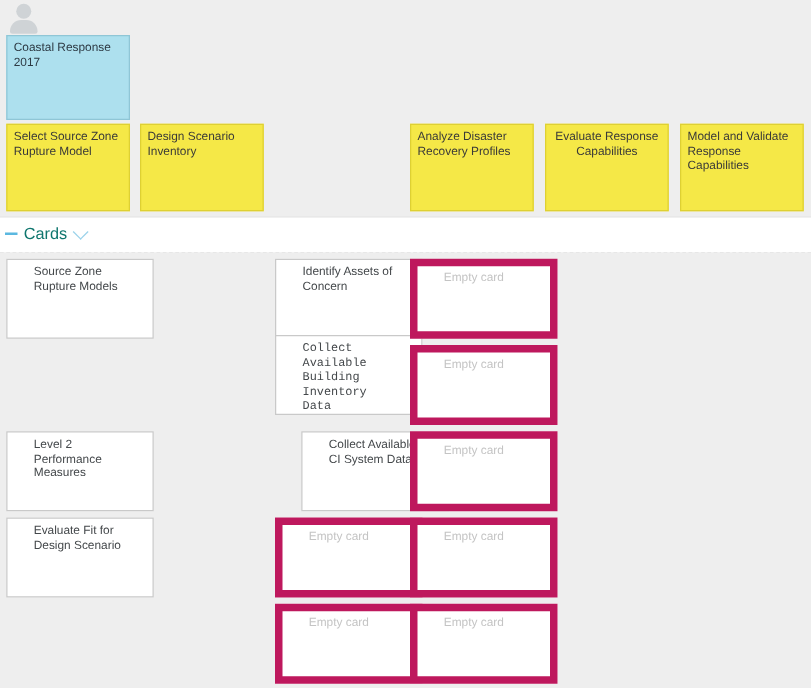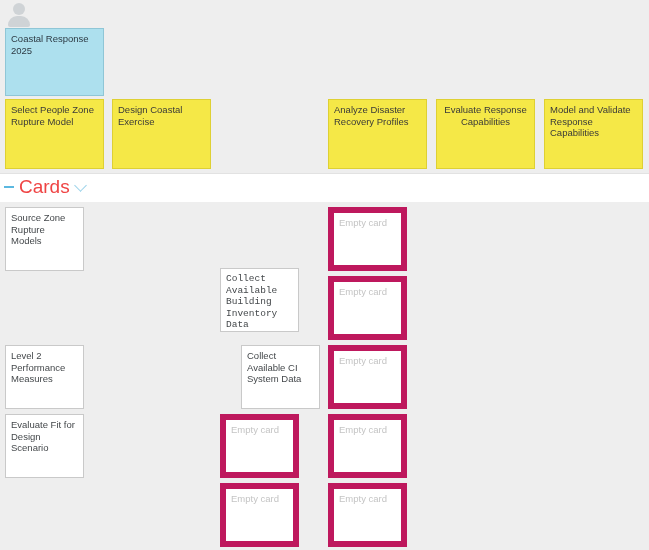--- a/index.html
+++ b/index.html
@@ -121,22 +121,22 @@
     user-select: none;
   }
   .collapse-dash {
     display: inline-block;
     width: 10px;
     height: 2px;
     background: #5bb8e0;
     margin-right: 2px;
   }
   .cards-title {
-    color: #ef4444;
-    font-size: 19px;
+    color: #0f766e;
+    font-size: 13px;
     line-height: 15px;
   }
   .chevron-down {
     display: inline-block;
     width: 8px;
     height: 8px;
     margin-left: 3px;
     margin-bottom: 2px;
     border-right: 1.4px solid #9ad2ea;
     border-bottom: 1.4px solid #9ad2ea;
@@ -156,26 +156,26 @@
     position: absolute;
     left: 0;
     top: 29px;
     width: 649px;
     height: 348px;
     background: #eeeeee;
   }
 
   .card {
     position: absolute;
-    width: 79px;
+    width: 118px;
     height: 64px;
     background: #ffffff;
     border: 1px solid #c9c9c9;
     box-sizing: border-box;
-    padding: 4px 5px;
+    padding: 4px 21px;
     font-size: 9.5px;
     line-height: 11.5px;
     color: #44484b;
     cursor: pointer;
     overflow: hidden;
   }
   .card.empty {
     border: 6px solid #be185d;
     color: #c4c4c4;
   }
@@ -186,26 +186,26 @@
 <div class="app">
 
   <div class="board-top">
 
     <div class="avatar">
       <div class="head"></div>
       <div class="body"></div>
     </div>
 
     <div class="goal-node">
-      <span>Coastal Response 2025</span>
+      <span>Coastal Response 2017</span>
     </div>
 
     <div class="phase-row" id="phase-row">
-        <div class="phase-node" style="left: 5px;"><span>Select People Zone Rupture Model</span></div>
-        <div class="phase-node" style="left: 112px;"><span>Design Coastal Exercise</span></div>
+        <div class="phase-node" style="left: 5px;"><span>Select Source Zone Rupture Model</span></div>
+        <div class="phase-node" style="left: 112px;"><span>Design Scenario Inventory</span></div>
         <div class="phase-node" style="left: 328px;"><span>Analyze Disaster Recovery Profiles</span></div>
         <div class="phase-node" style="left: 436px; text-align: center;"><span>Evaluate Response Capabilities</span></div>
         <div class="phase-node" style="left: 544px;"><span>Model and Validate Response Capabilities</span></div>
       </div>
   </div>
 
   <div class="cards-section">
 
     <div class="cards-header-bar">
       <div class="cards-header">
@@ -213,20 +213,21 @@
         <span class="cards-title">Cards</span>
         <span class="chevron-down"></span>
       </div>
       <div class="dotted-sep"></div>
     </div>
 
     <div class="cards-grid" id="cards-grid">
         <div class="card" style="left: 5px; top: 5px;"><span>Source Zone Rupture Models</span></div>
         <div class="card" style="left: 5px; top: 143px;"><span>Level 2 Performance Measures</span></div>
         <div class="card" style="left: 5px; top: 212px;"><span>Evaluate Fit for Design Scenario</span></div>
+        <div class="card" style="left: 220px; top: 5px;"><span>Identify Assets of Concern</span></div>
         <div class="card" style="left: 220px; top: 66px; font-family: Liberation Mono, monospace;"><span>Collect Available Building Inventory Data</span></div>
         <div class="card" style="left: 220px; top: 143px; margin-left: 21px;"><span>Collect Available CI System Data</span></div>
         <div class="card empty" style="left: 220px; top: 212px;"><span>Empty card</span></div>
         <div class="card empty" style="left: 220px; top: 281px;"><span>Empty card</span></div>
         <div class="card empty" style="left: 328px; top: 5px;"><span>Empty card</span></div>
         <div class="card empty" style="left: 328px; top: 74px;"><span>Empty card</span></div>
         <div class="card empty" style="left: 328px; top: 143px;"><span>Empty card</span></div>
         <div class="card empty" style="left: 328px; top: 212px;"><span>Empty card</span></div>
         <div class="card empty" style="left: 328px; top: 281px;"><span>Empty card</span></div>
       </div>

